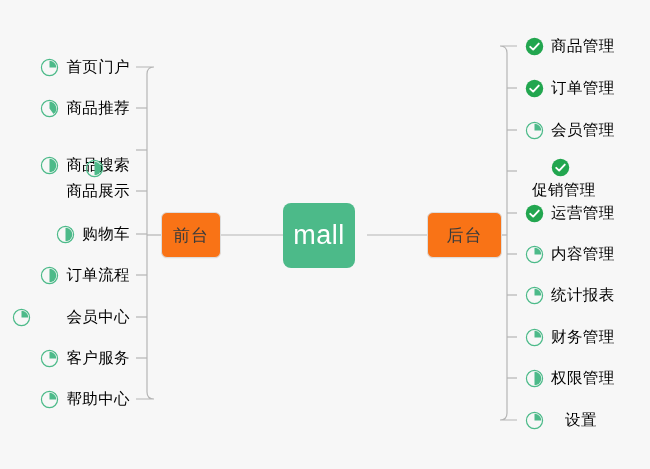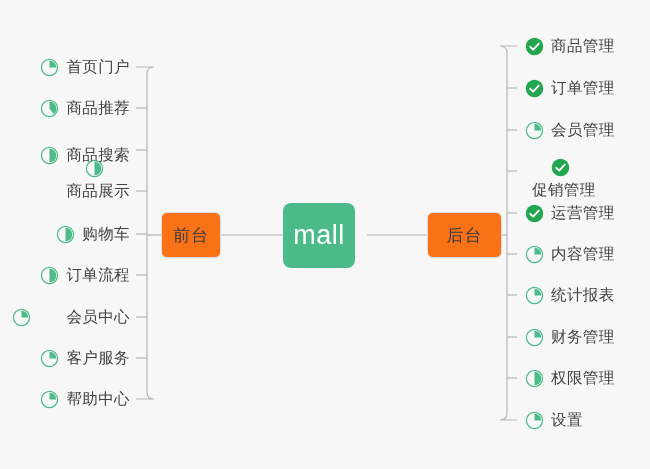--- a/index.html
+++ b/index.html
@@ -46,21 +46,21 @@
   .leaf-left {
     flex-direction: row;
     justify-content: flex-end;
   }
   .leaf-right {
     flex-direction: row;
     justify-content: flex-start;
   }
   .leaf-label {
     font-size: 15.5px;
-    color: #404040;
+    color: #000000;
     letter-spacing: 0.4px;
     line-height: 26px;
   }
   .leaf-left .leaf-label { margin-left: 7px; }
   .leaf-right .leaf-label { margin-left: 7px; }
 
   .leaf-icon {
     width: 19px;
     height: 19px;
     flex: 0 0 19px;
@@ -135,21 +135,21 @@
         </svg>
         <span class="leaf-label">首页门户</span>
       </div>
       <div class="leaf leaf-left" style="top: 95px; right: 520px;">
         <svg class="leaf-icon" viewBox="0 0 24 24">
           <circle cx="12" cy="12" r="10.2" fill="none" stroke="#4CBA89" stroke-width="1.5"></circle>
           <path d="M 12 12 L 12 3.4000000000000004 A 8.6 8.6 0 0 1 17.05495316971527 18.95754615162455 Z" fill="#4CBA89"></path>
         </svg>
         <span class="leaf-label">商品推荐</span>
       </div>
-      <div class="leaf leaf-left" style="top: 142px; right: 520px; text-align: right;">
+      <div class="leaf leaf-left" style="top: 152px; right: 520px; text-align: right;">
         <svg class="leaf-icon" viewBox="0 0 24 24">
           <circle cx="12" cy="12" r="10.2" fill="none" stroke="#4CBA89" stroke-width="1.5"></circle>
           <path d="M 12 12 L 12 3.4000000000000004 A 8.6 8.6 0 0 1 12.000000000000002 20.6 Z" fill="#4CBA89"></path>
         </svg>
         <span class="leaf-label">商品搜索</span>
       </div>
       <div class="leaf leaf-left" style="top: 178px; right: 520px; flex-direction: column;">
         <svg class="leaf-icon" viewBox="0 0 24 24">
           <circle cx="12" cy="12" r="10.2" fill="none" stroke="#4CBA89" stroke-width="1.5"></circle>
           <path d="M 12 12 L 12 3.4000000000000004 A 8.6 8.6 0 0 1 12.000000000000002 20.6 Z" fill="#4CBA89"></path>
@@ -249,21 +249,21 @@
         </svg>
         <span class="leaf-label">财务管理</span>
       </div>
       <div class="leaf leaf-right" style="top: 365px; left: 525px;">
         <svg class="leaf-icon" viewBox="0 0 24 24">
           <circle cx="12" cy="12" r="10.2" fill="none" stroke="#4CBA89" stroke-width="1.5"></circle>
           <path d="M 12 12 L 12 3.4000000000000004 A 8.6 8.6 0 0 1 12.000000000000002 20.6 Z" fill="#4CBA89"></path>
         </svg>
         <span class="leaf-label">权限管理</span>
       </div>
-      <div class="leaf leaf-right" style="top: 407px; left: 525px;">
+      <div class="leaf leaf-right" style="top: 407px; left: 525px; gap: 14px;">
         <svg class="leaf-icon" viewBox="0 0 24 24">
           <circle cx="12" cy="12" r="10.2" fill="none" stroke="#4CBA89" stroke-width="1.5"></circle>
           <path d="M 12 12 L 12 3.4000000000000004 A 8.6 8.6 0 0 1 20.6 12 Z" fill="#4CBA89"></path>
         </svg>
         <span class="leaf-label">设置</span>
       </div>
     </div>
 
   <div class="node node-side" id="node-left" style="left:161px; top:212px; width:60px; height:46px;">
     <span>前台</span>

